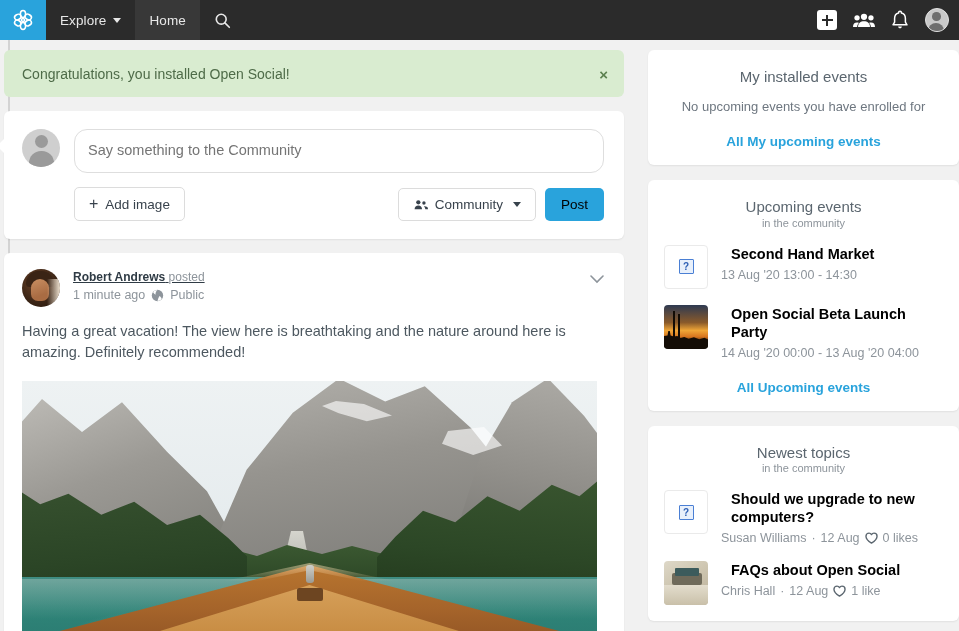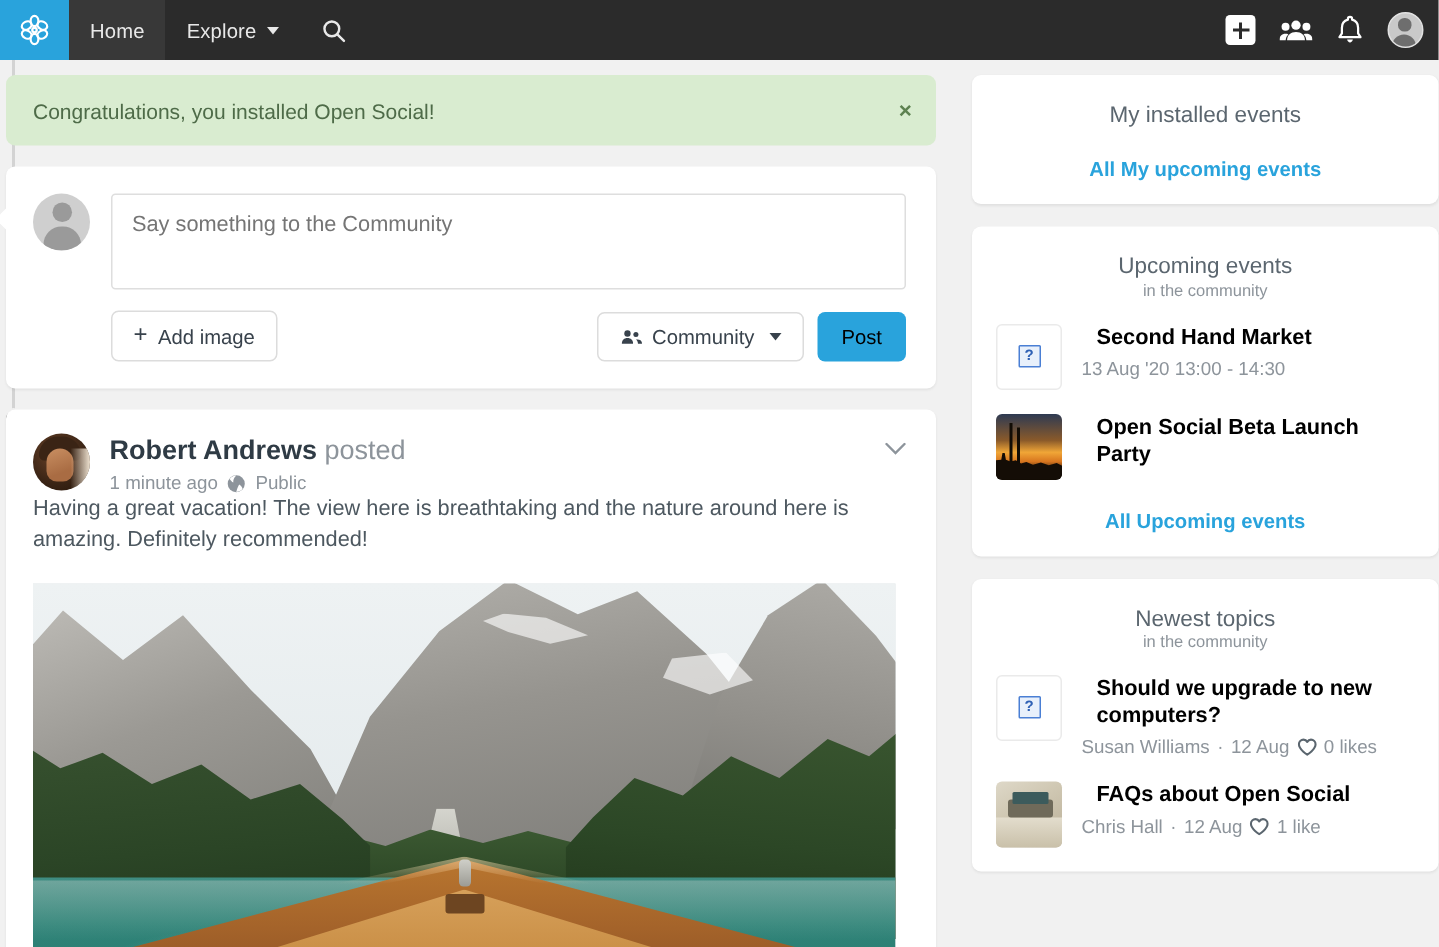--- a/index.html
+++ b/index.html
@@ -170,22 +170,22 @@
     background: #9a9a9a; left: 12.5px; top: 6px;
   }
   .avatar-circle::after {
     content:""; position:absolute;
     width: 25px; height: 16px; border-radius: 12px 12px 0 0;
     background: #9a9a9a; left: 6.5px; top: 22px;
   }
   .pf-textarea {
     flex: 1 1 auto;
     border: 1px solid #dedede;
-    border-radius: 3px;
-    height: 64px;
+    border-radius: 13px;
+    height: 44px;
     padding: 11px 13px;
     color: #b2b2b2;
     font-size: 14.5px;
     font-family: "Liberation Sans", sans-serif;
     background: #fff;
     resize: none;
     outline: none;
     line-height: 1.3;
   }
   .pf-actions {
@@ -243,34 +243,35 @@
     position: absolute; left: 4px; top: 2px;
     width: 28px; height: 16px; border-radius: 14px 14px 4px 4px;
     background: #3a2415;
   }
   .post-avatar .hl {
     position: absolute; right: 0; top: 10px;
     width: 13px; height: 28px;
     background: linear-gradient(90deg, rgba(255,240,220,0) 0%, rgba(255,243,225,.92) 100%);
   }
   .post-meta { padding-top: 1px; }
-  .post-name { font-size: 18px; color: #2f3b45; font-weight: bold; }
+  .post-name { font-size: 12px; color: #2f3b45; font-weight: bold; text-decoration: underline; }
   .post-name .posted { font-weight: normal; color: #8d949b; }
   .post-sub {
     font-size: 12.5px; color: #8d949b; margin-top: 4px;
     display: flex; align-items: center; gap: 6px;
   }
   .post-chevron {
     position: absolute; right: 2px; top: 6px;
     color: #8d949b; cursor: pointer; font-size: 12px;
   }
   .post-body {
     font-size: 14.5px;
     color: #4d5860;
     line-height: 1.45;
+    margin-top: 14px;
     padding-right: 10px;
   }
   .post-image {
     margin-top: 18px;
     width: 575px;
     height: 310px;
     position: relative;
     overflow: hidden;
     background: #dfe6e8;
   }
@@ -500,26 +501,26 @@
           <ellipse cx="17.2" cy="9" rx="2.6" ry="3.4" transform="rotate(-60 17.2 9)"></ellipse>
           <ellipse cx="6.8" cy="15" rx="2.6" ry="3.4" transform="rotate(-60 6.8 15)"></ellipse>
           <ellipse cx="17.2" cy="15" rx="2.6" ry="3.4" transform="rotate(60 17.2 15)"></ellipse>
           <circle cx="12" cy="12" r="1.5"></circle>
         </g>
       </svg>
     </span>
   </div>
 
   <div class="nav-left">
-    <div class="nav-item active">
-      <span>Home</span>
-    </div>
     <div class="nav-item">
       <span>Explore</span>
       <i class="caret"></i>
+    </div>
+    <div class="nav-item active">
+      <span>Home</span>
     </div>
     <div class="nav-search">
       <span>
         <svg width="17" height="17" viewBox="0 0 20 20">
           <circle cx="8.5" cy="8.5" r="5.8" fill="none" stroke="#e8e8e8" stroke-width="1.9"></circle>
           <line x1="12.8" y1="12.8" x2="18" y2="18" stroke="#e8e8e8" stroke-width="1.9" stroke-linecap="round"></line>
         </svg>
       </span>
     </div>
   </div>
@@ -650,20 +651,21 @@
           <div class="boat-knob"></div>
         </div>
       </div>
     </div>
   </div>
 
   <div class="sidebar">
 
     <div class="sb-card">
       <div class="sb-title">My installed events</div>
+      <div class="sb-empty">No upcoming events you have enrolled for</div>
       <a class="sb-link">All My upcoming events</a>
     </div>
 
     <div class="sb-card">
       <div class="sb-title">Upcoming events</div>
       <div class="sb-sub">in the community</div>
 
       <div class="sb-item">
         <div class="thumb broken">
           <div class="broken-glyph">?</div>
@@ -675,20 +677,21 @@
       </div>
 
       <div class="sb-item">
         <div class="thumb sunset">
           <div class="pole"></div>
           <div class="pole2"></div>
           <div class="sil"></div>
         </div>
         <div>
           <div class="item-title">Open Social Beta Launch Party</div>
+          <div class="item-meta">14 Aug '20 00:00 - 13 Aug '20 04:00</div>
         </div>
       </div>
 
       <a class="sb-link">All Upcoming events</a>
     </div>
 
     <div class="sb-card">
       <div class="sb-title">Newest topics</div>
       <div class="sb-sub">in the community</div>
 

